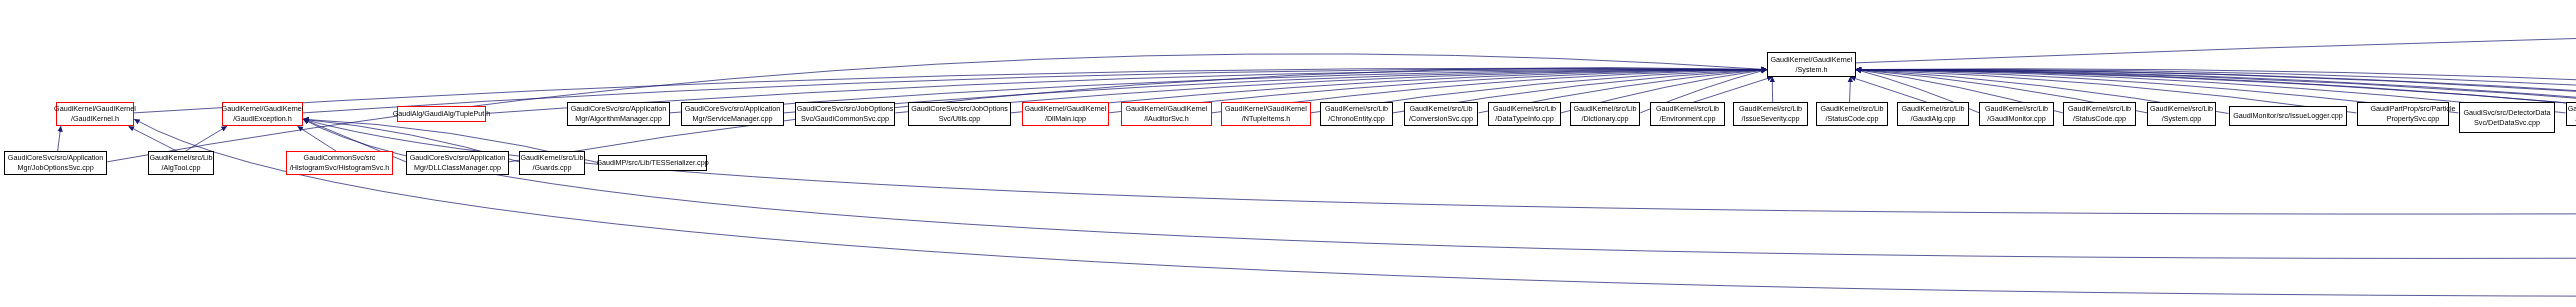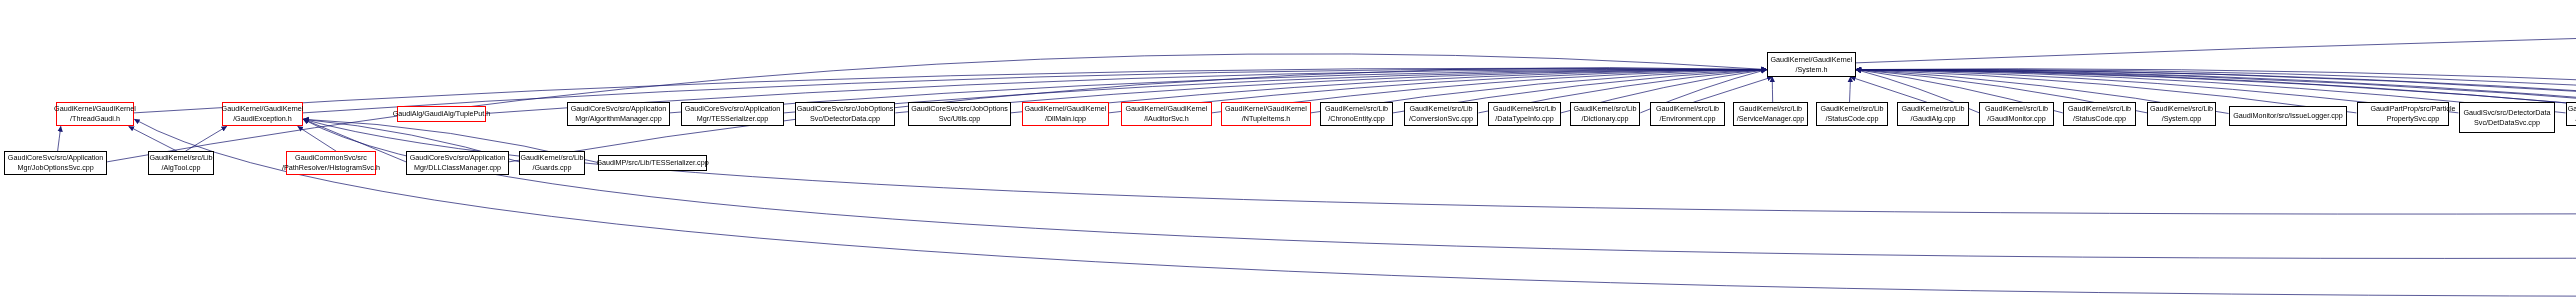--- a/index.html
+++ b/index.html
@@ -87,40 +87,40 @@
         <path d="M5742.0,574.0 Q5594.5,483.1 5447.0,422.3" fill="none" stroke="#191970" stroke-width="1.4" marker-end="url(#arr)"></path>
         <path d="M5742.0,574.0 Q5602.5,541.1 5463.0,508.3" fill="none" stroke="#191970" stroke-width="1.4" marker-end="url(#arr)"></path>
       </g>
   </svg>
 <div class="node hub" title="GaudiKernel/GaudiKernel/System.h" style="left: 1767px; top: 52px; width: 89px; height: 25px;">
       <span>GaudiKernel/GaudiKernel</span>
       <span>/System.h</span>
     </div>
     <div class="node truncated" title="GaudiKernel/GaudiKernel/ThreadGaudi.h" style="left: 56px; top: 102px; width: 78px; height: 24px;">
       <span>GaudiKernel/GaudiKernel</span>
-      <span>/ThreadGaudi.h</span>
+      <span>/GaudiKernel.h</span>
     </div>
     <div class="node truncated" title="GaudiKernel/GaudiKernel/GaudiException.h" style="left: 222px; top: 102px; width: 81px; height: 24px;">
       <span>GaudiKernel/GaudiKernel</span>
       <span>/GaudiException.h</span>
     </div>
     <div class="node truncated" title="GaudiAlg/GaudiAlg/TuplePut.h" style="left: 397px; top: 106px; width: 89px; height: 16px;">
       <span>GaudiAlg/GaudiAlg/TuplePut.h</span>
     </div>
     <div class="node" title="GaudiCoreSvc/src/ApplicationMgr/AlgorithmManager.cpp" style="left: 567px; top: 102px; width: 103px; height: 24px;">
       <span>GaudiCoreSvc/src/Application</span>
       <span>Mgr/AlgorithmManager.cpp</span>
     </div>
     <div class="node" title="GaudiCoreSvc/src/ApplicationMgr/ServiceManager.cpp" style="left: 681px; top: 102px; width: 103px; height: 24px;">
       <span>GaudiCoreSvc/src/Application</span>
-      <span>Mgr/TESSerializer.cpp</span>
+      <span>Mgr/ServiceManager.cpp</span>
     </div>
     <div class="node" title="GaudiCoreSvc/src/JobOptionsSvc/JobOptionsSvc.cpp" style="left: 795px; top: 102px; width: 100px; height: 24px;">
       <span>GaudiCoreSvc/src/JobOptions</span>
-      <span>Svc/DetectorData.cpp</span>
+      <span>Svc/GaudiCommonSvc.cpp</span>
     </div>
     <div class="node" title="GaudiCoreSvc/src/JobOptionsSvc/Utils.cpp" style="left: 908px; top: 102px; width: 103px; height: 24px;">
       <span>GaudiCoreSvc/src/JobOptions</span>
       <span>Svc/Utils.cpp</span>
     </div>
     <div class="node truncated" title="GaudiKernel/GaudiKernel/DllMain.icpp" style="left: 1022px; top: 102px; width: 87px; height: 24px;">
       <span>GaudiKernel/GaudiKernel</span>
       <span>/DllMain.icpp</span>
     </div>
     <div class="node truncated" title="GaudiKernel/GaudiKernel/IAuditorSvc.h" style="left: 1121px; top: 102px; width: 91px; height: 24px;">
@@ -146,21 +146,21 @@
     <div class="node" title="GaudiKernel/src/Lib/Dictionary.cpp" style="left: 1570px; top: 102px; width: 70px; height: 24px;">
       <span>GaudiKernel/src/Lib</span>
       <span>/Dictionary.cpp</span>
     </div>
     <div class="node" title="GaudiKernel/src/Lib/Environment.cpp" style="left: 1650px; top: 102px; width: 75px; height: 24px;">
       <span>GaudiKernel/src/Lib</span>
       <span>/Environment.cpp</span>
     </div>
     <div class="node" title="GaudiKernel/src/Lib/IssueSeverity.cpp" style="left: 1733px; top: 102px; width: 75px; height: 24px;">
       <span>GaudiKernel/src/Lib</span>
-      <span>/ServiceManager.cpp</span>
+      <span>/IssueSeverity.cpp</span>
     </div>
     <div class="node" title="GaudiKernel/src/Lib/JobHistory.cpp" style="left: 1816px; top: 102px; width: 72px; height: 24px;">
       <span>GaudiKernel/src/Lib</span>
       <span>/StatusCode.cpp</span>
     </div>
     <div class="node" title="GaudiKernel/src/Lib/MapBase.cpp" style="left: 1897px; top: 102px; width: 72px; height: 24px;">
       <span>GaudiKernel/src/Lib</span>
       <span>/GaudiAlg.cpp</span>
     </div>
     <div class="node" title="GaudiKernel/src/Lib/PathResolver.cpp" style="left: 1979px; top: 102px; width: 75px; height: 24px;">
@@ -191,23 +191,23 @@
       <span>/HepRndmEngines.cpp</span>
     </div>
     <div class="node" title="GaudiCoreSvc/src/ApplicationMgr/ApplicationMgr.cpp" style="left: 4.1px; top: 151px; width: 103px; height: 24px;">
       <span>GaudiCoreSvc/src/Application</span>
       <span>Mgr/JobOptionsSvc.cpp</span>
     </div>
     <div class="node" title="GaudiKernel/src/Lib/AlgTool.cpp" style="left: 148px; top: 151px; width: 66px; height: 24px;">
       <span>GaudiKernel/src/Lib</span>
       <span>/AlgTool.cpp</span>
     </div>
-    <div class="node truncated" title="GaudiCommonSvc/src/HistogramSvc/HistogramSvc.h" style="left: 286px; top: 151px; width: 90px; height: 24px;">
+    <div class="node truncated" title="GaudiCommonSvc/src/HistogramSvc/HistogramSvc.h" style="left: 286px; top: 151px; width: 107px; height: 24px;">
       <span>GaudiCommonSvc/src</span>
-      <span>/PathResolver/HistogramSvc.h</span>
+      <span>/HistogramSvc/HistogramSvc.h</span>
     </div>
     <div class="node" title="GaudiCoreSvc/src/ApplicationMgr/DLLClassManager.cpp" style="left: 406px; top: 151px; width: 103px; height: 24px;">
       <span>GaudiCoreSvc/src/Application</span>
       <span>Mgr/DLLClassManager.cpp</span>
     </div>
     <div class="node" title="GaudiKernel/src/Lib/Guards.cpp" style="left: 519px; top: 151px; width: 66px; height: 24px;">
       <span>GaudiKernel/src/Lib</span>
       <span>/Guards.cpp</span>
     </div>
     <div class="node" title="GaudiMP/src/Lib/TESSerializer.cpp" style="left: 598px; top: 155px; width: 109px; height: 16px;">

